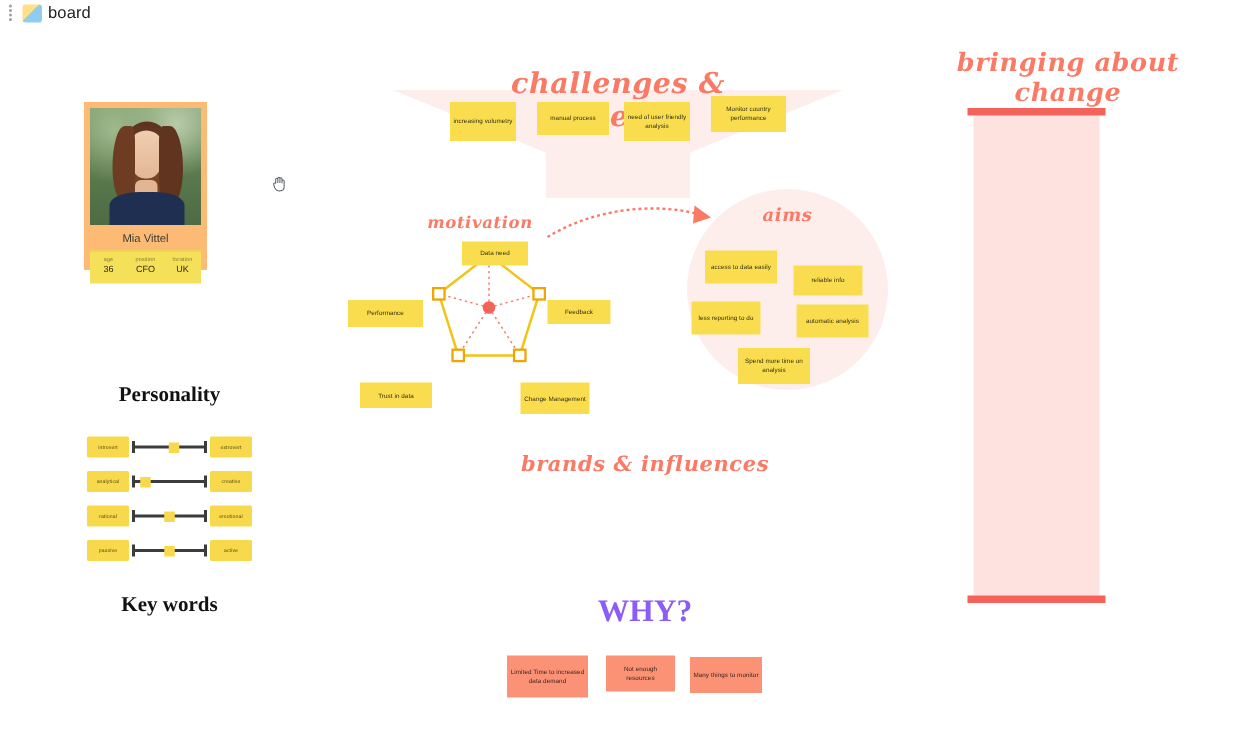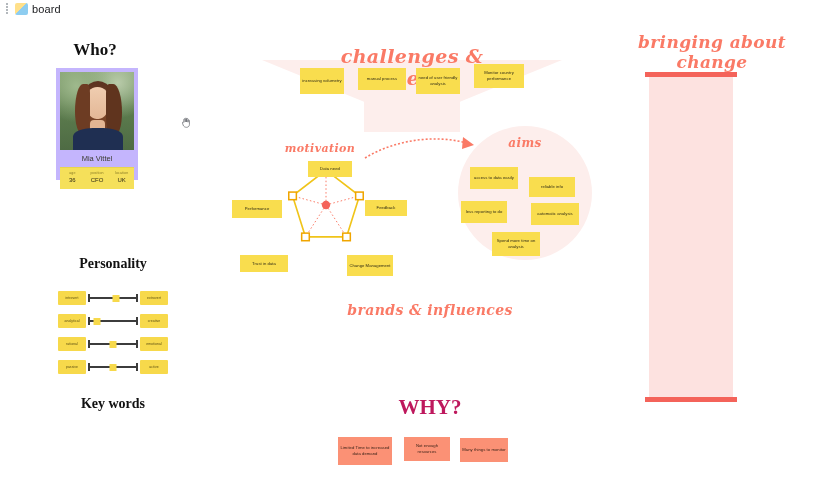--- a/index.html
+++ b/index.html
@@ -50,21 +50,21 @@
   .script-sub {
     position: absolute;
     font-family: "DejaVu Serif", serif;
     font-style: italic; font-weight: bold;
     color: #fa7a66; text-align: center; letter-spacing: .4px;
   }
 
   
   .persona-card {
     position: absolute; left: 56px; top: 68px; width: 82px; height: 112px;
-    background: #c4b5fd; padding: 4px 4px 0; box-shadow: 0 0 0 0 transparent;
+    background: #fdba74; padding: 4px 4px 0; box-shadow: 0 0 0 0 transparent;
   }
   .persona-photo {
     width: 74px; height: 78px; overflow: hidden; position: relative;
     background: #5a7b4d;
   }
   .persona-photo .sky {
     position: absolute; inset: 0;
     background:
       radial-gradient(circle at 22% 18%, #9fb98d 0%, rgba(159,185,141,0) 42%),
       radial-gradient(circle at 78% 14%, #b9cbaa 0%, rgba(185,203,170,0) 40%),
@@ -172,21 +172,20 @@
       <i></i>
         <i></i>
         <i></i>
         <i></i>
     </span>
     <span class="board-logo"></span>
     <span class="board-title">board</span>
   </div>
   <div class="persona-pill">Persona</div>
 
-  <div class="serif-head" style="left:40px; top:40px; width:110px; font-size:17px;">Who?</div>
 
   <div class="persona-card">
     <div class="persona-photo">
       <div class="sky"></div>
       <div class="hair"></div>
       <div class="face"></div>
       <div class="hair-front-l"></div>
       <div class="hair-front-r"></div>
       <div class="neck"></div>
       <div class="body"></div>
@@ -304,21 +303,21 @@
   <div class="script-sub" style="left:480px; top:136px; width:90px; font-size:12px;">aims</div>
 
   <div class="note" style="left:470px; top:167px; width:48px; height:22px;">access to data easily</div>
   <div class="note" style="left:529px; top:177px; width:46px; height:20px;">reliable info</div>
   <div class="note" style="left:461px; top:201px; width:46px; height:22px;">less reporting to do</div>
   <div class="note" style="left:531px; top:203px; width:48px; height:22px;">automatic analysis</div>
   <div class="note" style="left:492px; top:232px; width:48px; height:24px;">Spend more time on analysis</div>
 
   <div class="script-sub" style="left:330px; top:302px; width:200px; font-size:14px;">brands &amp; influences</div>
 
-  <div class="red-head" style="left:340px; top:395px; width:180px; font-size:21px; color:#be185d;">WHY?</div>
+  <div class="red-head" style="left:340px; top:395px; width:180px; font-size:21px; color:#8b5cf6;">WHY?</div>
 
   <div class="note salmon" style="left:338px; top:437px; width:54px; height:28px;">Limited Time to increased data demand</div>
   <div class="note salmon" style="left:404px; top:437px; width:46px; height:24px;">Not enough resources</div>
   <div class="note salmon" style="left:460px; top:438px; width:48px; height:24px;">Many things to monitor</div>
 
   <div class="script-sub" style="left:612px; top:32px; width:200px; font-size:17px;">bringing about change</div>
   <div class="how-box">
     <div class="fill"></div>
     <div class="bar top"></div>
     <div class="bar bot"></div>

